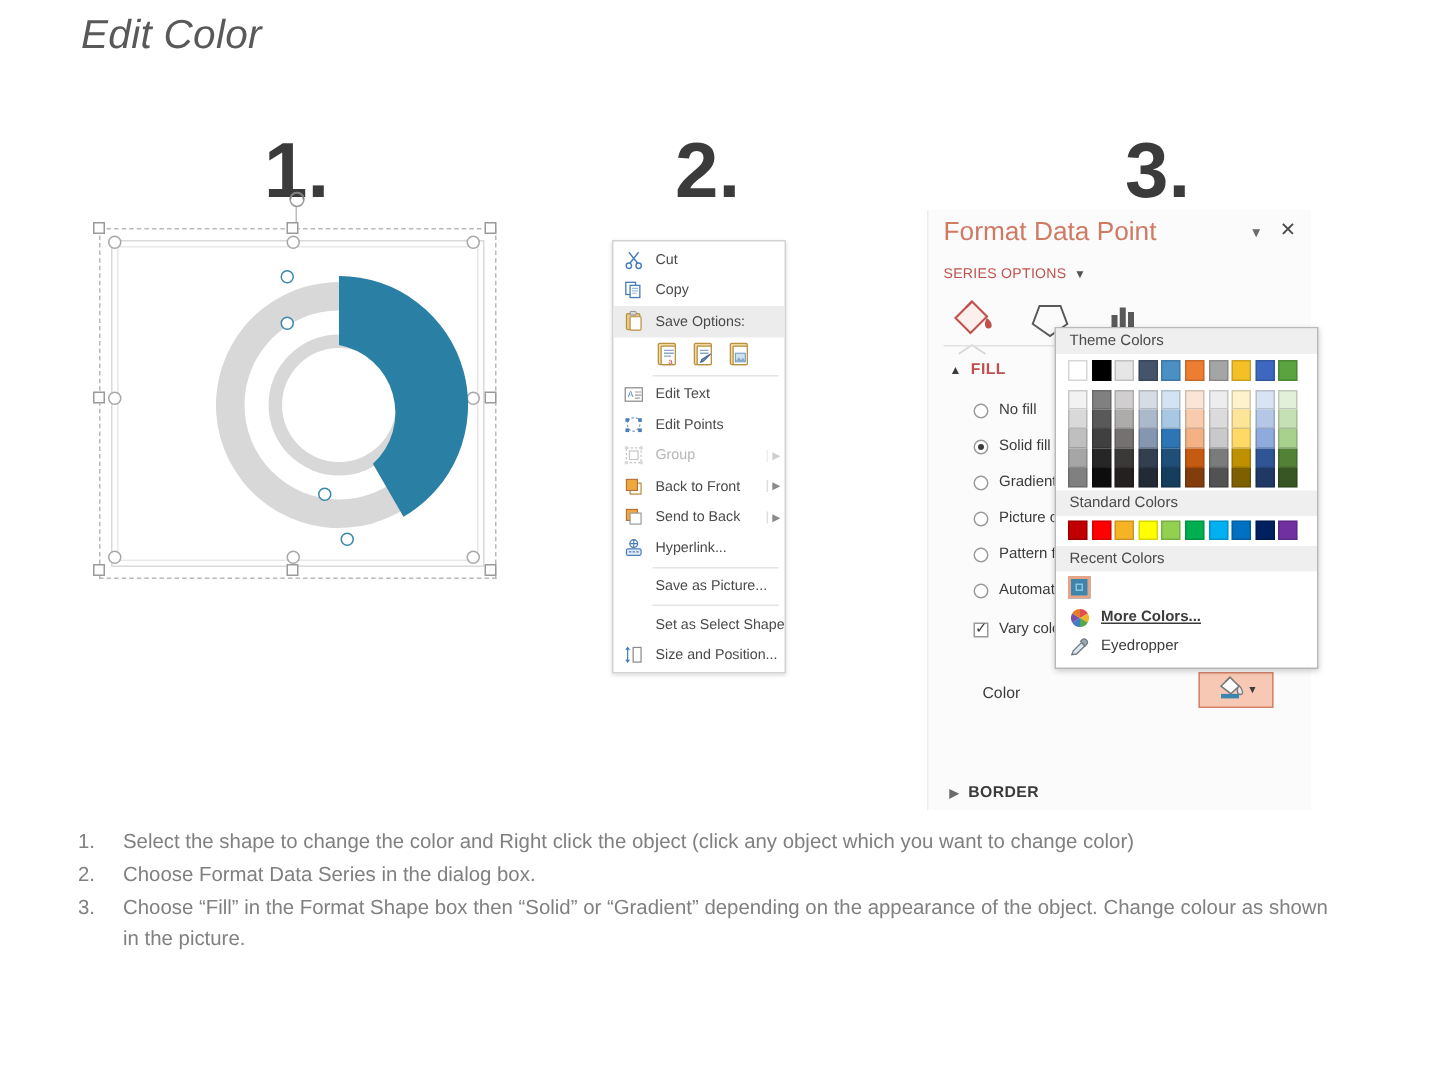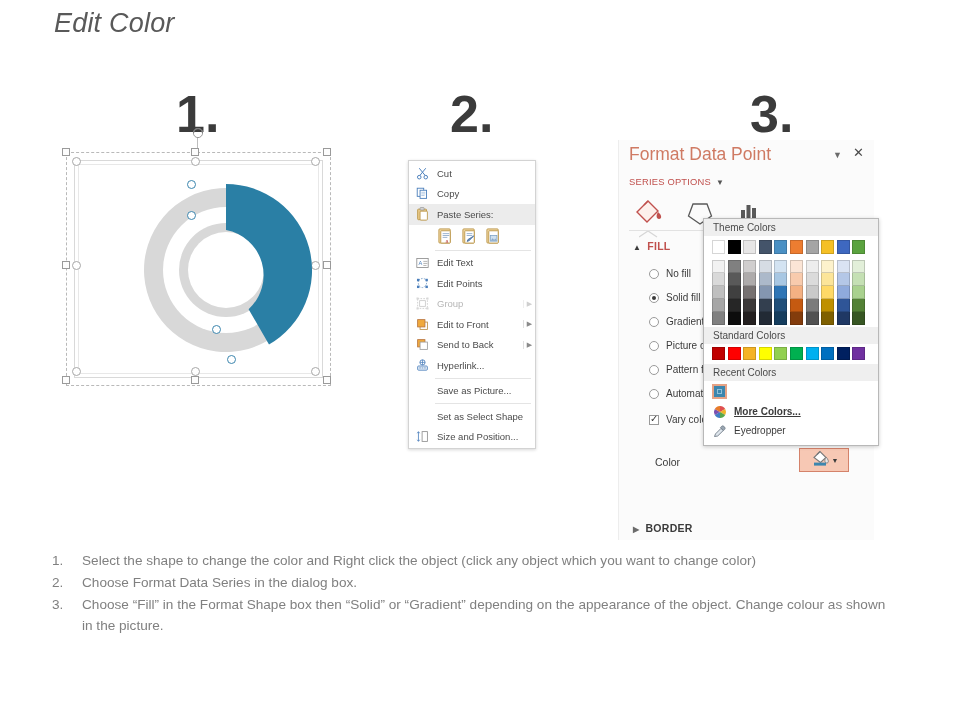--- a/index.html
+++ b/index.html
@@ -73,21 +73,21 @@
   #donut-wrap { position: absolute; left: 66px; top: 22px; width: 200px; height: 200px; }
   
   .dp-h {
     position: absolute; width: 9px; height: 9px; border-radius: 50%;
     background: #ffffff; border: 1.4px solid #3c86ae;
   }
 
   
   #context-menu {
     position: absolute; left: 408px; top: 160px;
-    width: 128px;
+    width: 116px;
     background: #ffffff;
     border: 1px solid #d3d3d3;
     box-shadow: 0 1px 3px rgba(0,0,0,.16);
     font-size: 9.5px;
     padding: 2px 0 1px 0;
   }
   .cm-item {
     display: flex; align-items: center;
     height: 20.5px; padding-left: 4px;
     color: #4a4a4a; white-space: nowrap;
@@ -342,21 +342,21 @@
   </div>
 
   <div class="cm-item header">
     <span class="cm-ico">
       <svg width="13" height="14" viewBox="0 0 16 17">
         <rect x="2" y="2.5" width="11" height="13" rx="1" fill="#e8c98a" stroke="#b8913f" stroke-width="1"></rect>
         <rect x="5" y="5" width="9" height="11" rx="1" fill="#ffffff" stroke="#b8913f" stroke-width="1"></rect>
         <rect x="5" y="0.6" width="5" height="3" rx=".8" fill="#d9d9d9" stroke="#8a8a8a" stroke-width=".8"></rect>
       </svg>
     </span>
-    <span class="cm-label">Paste Series:</span>
+    <span class="cm-label">Save Options:</span>
   </div>
 
   <div id="paste-icons">
     <span class="paste-ico">
       <svg width="17" height="17" viewBox="0 0 18 18">
         <rect x="2" y="2" width="12" height="15" rx="1" fill="#f0d8a4" stroke="#b8913f" stroke-width=".9"></rect>
         <rect x="4" y="4" width="10" height="13" rx=".6" fill="#fff" stroke="#b8913f" stroke-width=".9"></rect>
         <path d="M6 7h7M6 9h7M6 11h5" stroke="#8aa8c8" stroke-width=".9"></path>
         <text x="9" y="16.6" font-size="5.5" fill="#c0504d" font-family="Liberation Sans, sans-serif">a</text>
       </svg>
@@ -420,21 +420,21 @@
     <span class="cm-arrow">▶</span>
   </div>
 
   <div class="cm-item">
     <span class="cm-ico">
       <svg width="13" height="13" viewBox="0 0 16 16">
         <rect x="5" y="5" width="9" height="9" fill="#ffffff" stroke="#b88a3c" stroke-width="1"></rect>
         <rect x="2" y="2" width="9" height="9" fill="#f0a93c" stroke="#b8733c" stroke-width="1"></rect>
       </svg>
     </span>
-    <span class="cm-label">Edit to Front</span>
+    <span class="cm-label">Back to Front</span>
     <span class="cm-arrow">▶</span>
   </div>
 
   <div class="cm-item">
     <span class="cm-ico">
       <svg width="13" height="13" viewBox="0 0 16 16">
         <rect x="2" y="2" width="9" height="9" fill="#f0a93c" stroke="#b8733c" stroke-width="1"></rect>
         <rect x="5" y="5" width="9" height="9" fill="#ffffff" stroke="#9a9a9a" stroke-width="1"></rect>
       </svg>
     </span>

